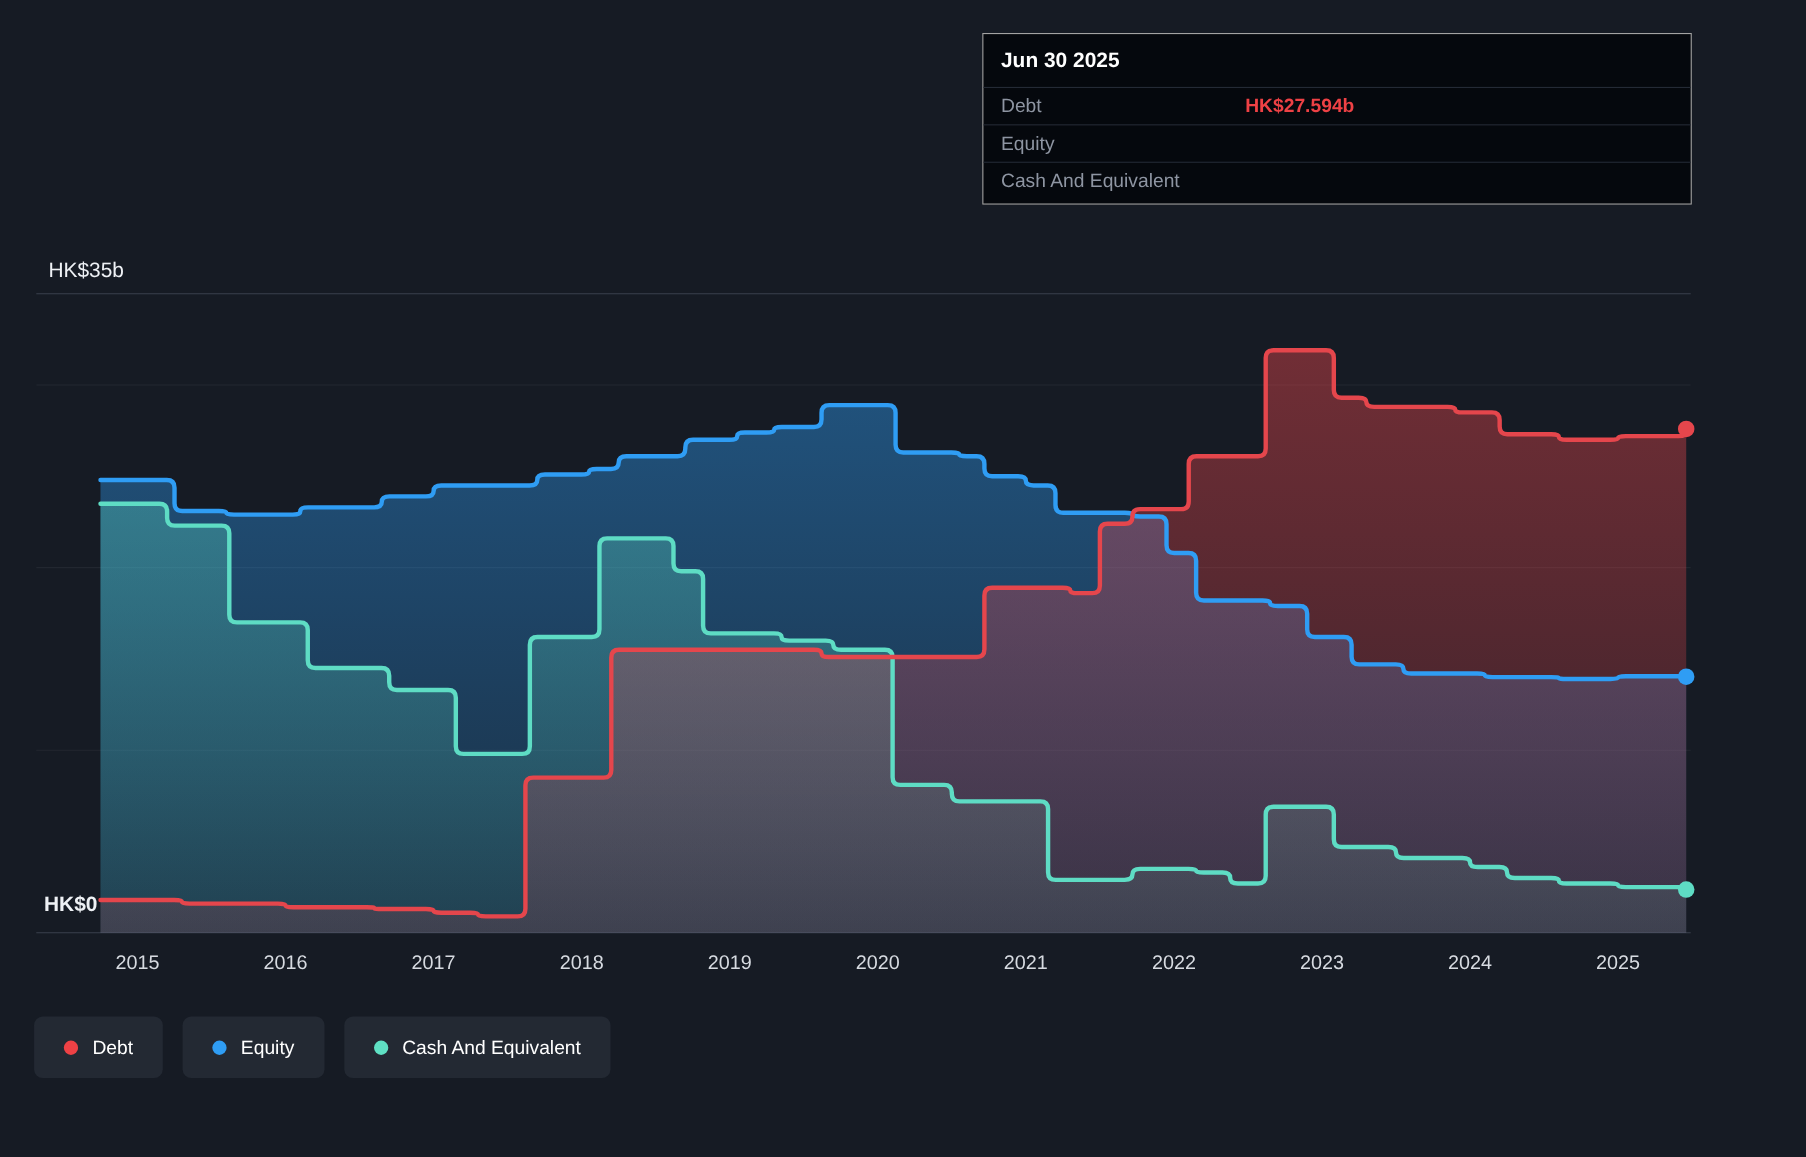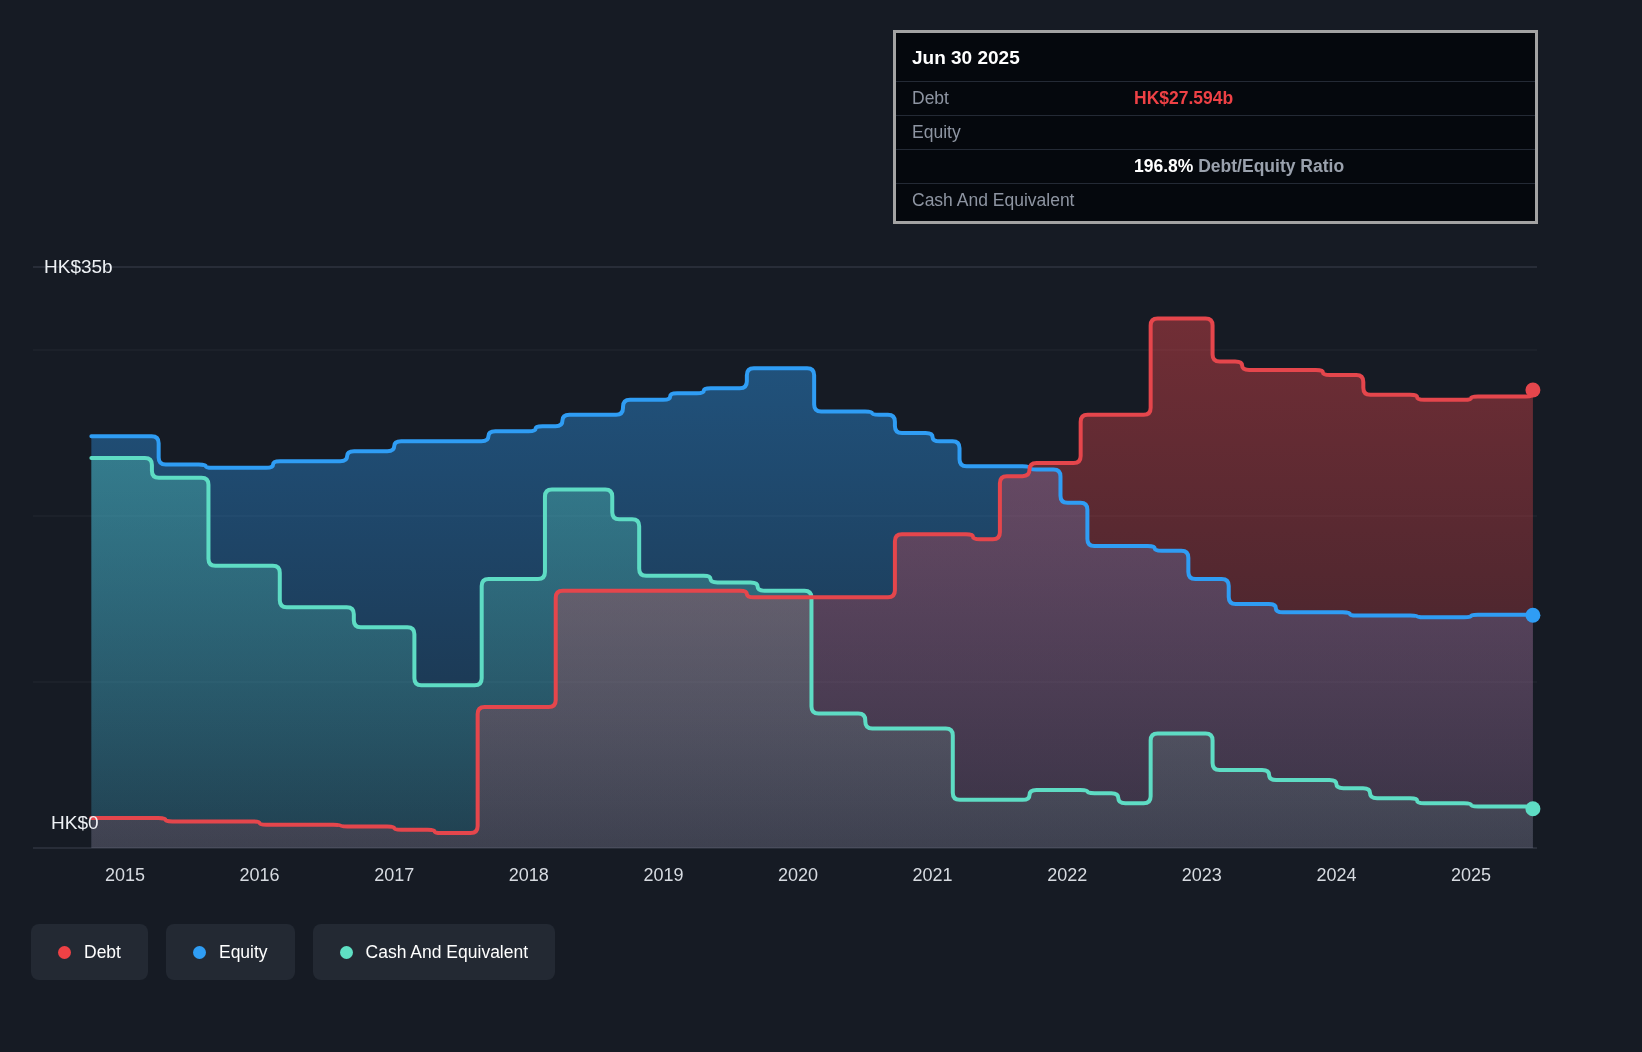--- a/index.html
+++ b/index.html
@@ -6,27 +6,27 @@
   .root{
     position:relative;width:1642px;height:1052px;overflow:hidden;
     background:#161b24;
     font-family:"Liberation Sans", sans-serif;
     color:#e8ebef;
   }
   #chart-area{position:absolute;left:0;top:0;width:1642px;height:744px;}
   svg text{font-family:"Liberation Sans", sans-serif;}
 
   .y-label{position:absolute;font-size:19px;color:#eef1f5;z-index:3;}
-  .y-top{left:44px;top:236px;margin-top:20px;}
-  .y-zero{left:51px;top:812px;}
+  .y-top{left:44px;top:236px;}
+  .y-zero{left:40px;top:812px;font-weight:bold;}
 
   
   .tooltip{
     position:absolute;left:893px;top:30px;width:645px;box-sizing:border-box;
-    background:#05080d;border:3px solid #a3a3a3;z-index:6;padding-bottom:4px;
+    background:#05080d;border:1px solid #a3a3a3;z-index:6;padding-bottom:4px;
   }
   .tt-title{padding:14px 16px 12px;font-size:19px;font-weight:700;color:#ffffff;}
   .tt-row{display:flex;align-items:center;padding:6px 16px;border-top:1px solid #242a35;font-size:17.5px;line-height:21px;}
   .tt-label{width:222px;flex:0 0 222px;color:#8e95a2;}
   .tt-value{flex:1;font-weight:700;}
   .tt-value b{color:#ffffff;font-weight:700;}
   .tt-muted{color:#9aa1ad;font-weight:700;}
 
   
   .legend{position:absolute;left:31px;top:924px;display:flex;gap:18px;z-index:4;}
@@ -89,24 +89,20 @@
   <div class="tooltip">
     <div class="tt-title">Jun 30 2025</div>
     <div class="tt-row">
       <span class="tt-label">Debt</span>
       <span class="tt-value" style="color: rgb(238, 65, 69);">HK$27.594b</span>
     </div>
     <div class="tt-row">
       <span class="tt-label">Equity</span>
     </div>
     <div class="tt-row">
-      <span class="tt-label"></span>
-      <span class="tt-value"><b>196.8%</b> <span class="tt-muted">Debt/Equity Ratio</span></span>
-    </div>
-    <div class="tt-row">
       <span class="tt-label">Cash And Equivalent</span>
     </div>
   </div>
 
   <div class="legend">
     <div class="legend-item">
       <span class="dot" style="background: rgb(238, 65, 69);"></span>
       <span>Debt</span>
     </div>
     <div class="legend-item">

